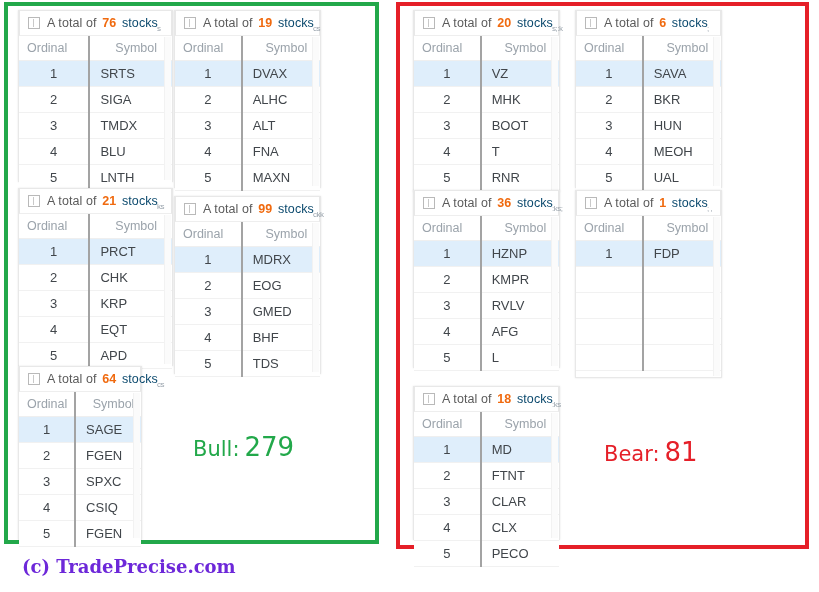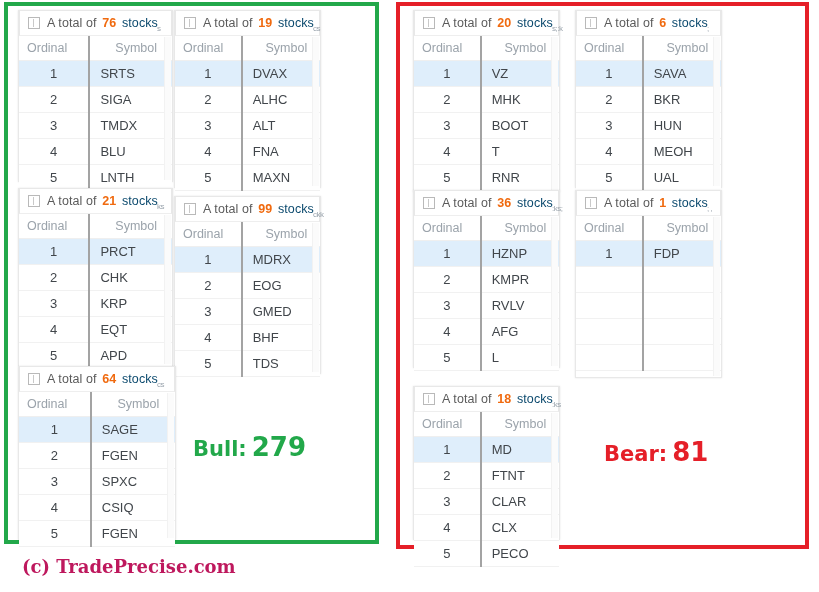--- a/index.html
+++ b/index.html
@@ -153,21 +153,21 @@
     bottom: 1px;
     width: 6px;
     background: #fbfbfb;
     border-left: 1px solid #f2f2f2;
   }
 
   
   .big-label {
     position: absolute;
     font-family: "DejaVu Sans", sans-serif;
-    font-weight: bold;
+    font-weight: normal;
     white-space: nowrap;
   }
   #bull-label {
     left: 193px;
     top: 432px;
     color: #22a84a;
   }
   #bear-label {
     left: 604px;
     top: 437px;
@@ -176,21 +176,21 @@
   .big-label .lbl-word { font-size: 21px; }
   .big-label .lbl-num  { font-size: 26px; padding-left: 5px; }
 
   #footer {
     position: absolute;
     left: 22px;
     top: 556px;
     font-family: "DejaVu Serif", serif;
     font-weight: bold;
     font-size: 18px;
-    color: #be185d;
+    color: #6d28d9;
     white-space: nowrap;
   }
 </style>
 </head>
 <body>
 
 <div class="annot-box" id="bull-box"></div>
 <div class="annot-box" id="bear-box"></div>
 
 <div id="panel-host">
@@ -351,21 +351,21 @@
             <td class="sym">BHF</td>
           </tr>
           <tr class="">
             <td class="ord">5</td>
             <td class="sym">TDS</td>
           </tr>
         </tbody>
       </table>
       <div class="scroll-ghost"></div>
     </div>
-    <div class="panel" style="left: 18px; top: 366px; width: 158px; height: 174px;">
+    <div class="panel" style="left: 18px; top: 366px; width: 124px; height: 174px;">
       <div class="panel-head">
         <span class="chk"></span>
         <span class="head-text"><span>A total of </span><span class="head-num">64</span><span class="head-tail"> stocks</span><span class="ghost">cs</span></span>
       </div>
       <table class="stk">
         <colgroup>
           <col class="c-ord">
           <col class="c-sym">
         </colgroup>
         <thead>

